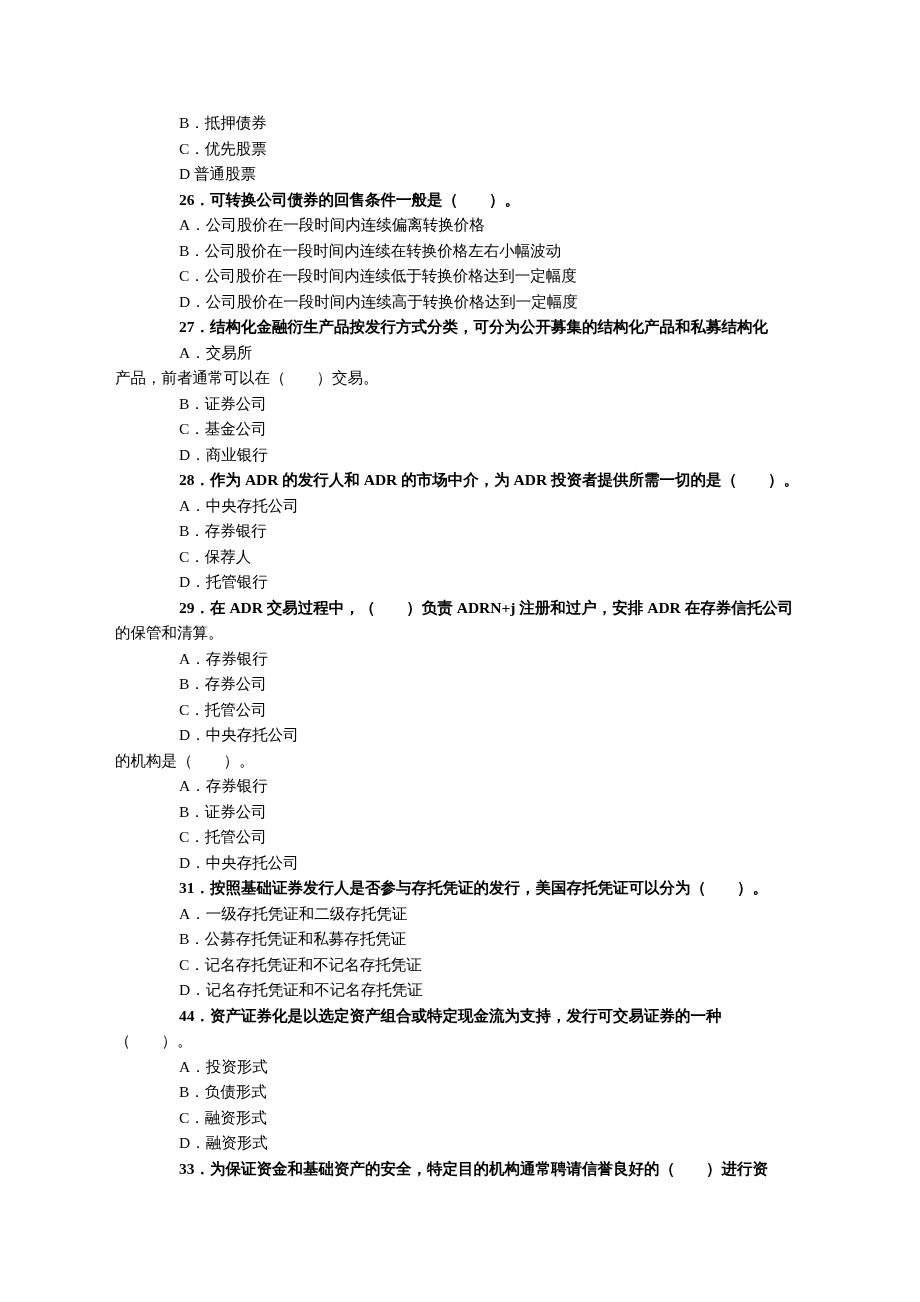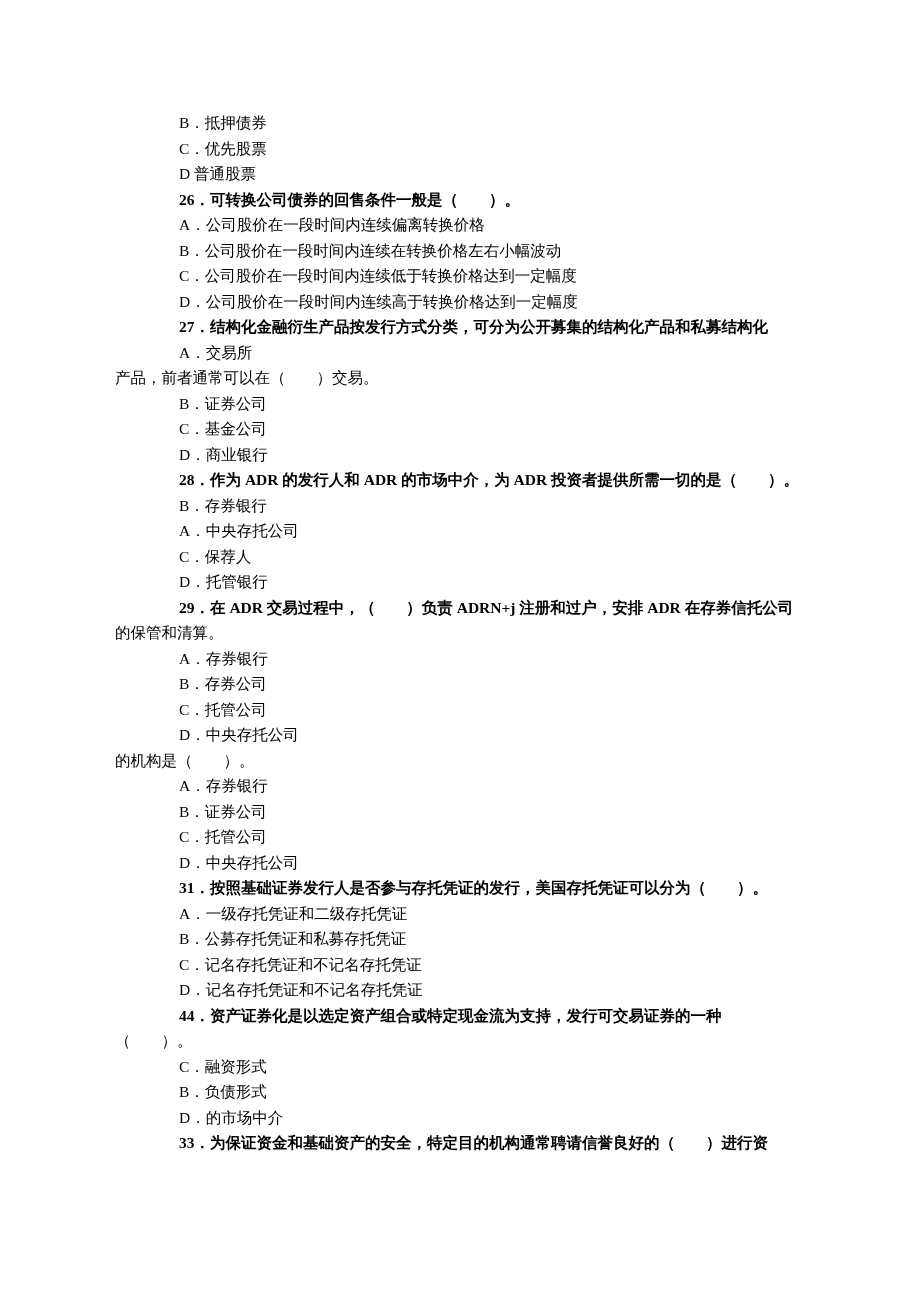--- a/index.html
+++ b/index.html
@@ -45,40 +45,41 @@
       <div class="line option">B．公司股价在一段时间内连续在转换价格左右小幅波动</div>
       <div class="line option">C．公司股价在一段时间内连续低于转换价格达到一定幅度</div>
       <div class="line option">D．公司股价在一段时间内连续高于转换价格达到一定幅度</div>
       <div class="line question">27．结构化金融衍生产品按发行方式分类，可分为公开募集的结构化产品和私募结构化</div>
       <div class="line option">A．交易所</div>
       <div class="line cont">产品，前者通常可以在（　　）交易。</div>
       <div class="line option">B．证券公司</div>
       <div class="line option">C．基金公司</div>
       <div class="line option">D．商业银行</div>
       <div class="line question">28．作为 ADR 的发行人和 ADR 的市场中介，为 ADR 投资者提供所需一切的是（　　）。</div>
+      <div class="line option">A．中央存托公司</div>
       <div class="line option">B．存券银行</div>
-      <div class="line option">A．中央存托公司</div>
       <div class="line option">C．保荐人</div>
       <div class="line option">D．托管银行</div>
       <div class="line question">29．在 ADR 交易过程中，（　　）负责 ADRN+j 注册和过户，安排 ADR 在存券信托公司</div>
       <div class="line cont">的保管和清算。</div>
       <div class="line option">A．存券银行</div>
       <div class="line option">B．存券公司</div>
       <div class="line option">C．托管公司</div>
       <div class="line option">D．中央存托公司</div>
       <div class="line cont">的机构是（　　）。</div>
       <div class="line option">A．存券银行</div>
       <div class="line option">B．证券公司</div>
       <div class="line option">C．托管公司</div>
       <div class="line option">D．中央存托公司</div>
       <div class="line question">31．按照基础证券发行人是否参与存托凭证的发行，美国存托凭证可以分为（　　）。</div>
       <div class="line option">A．一级存托凭证和二级存托凭证</div>
       <div class="line option">B．公募存托凭证和私募存托凭证</div>
       <div class="line option">C．记名存托凭证和不记名存托凭证</div>
       <div class="line option">D．记名存托凭证和不记名存托凭证</div>
       <div class="line question">44．资产证券化是以选定资产组合或特定现金流为支持，发行可交易证券的一种</div>
       <div class="line cont">（　　）。</div>
+      <div class="line option">A．投资形式</div>
+      <div class="line option">B．负债形式</div>
       <div class="line option">C．融资形式</div>
-      <div class="line option">B．负债形式</div>
-      <div class="line option">D．的市场中介</div>
+      <div class="line option">D．融资形式</div>
       <div class="line question">33．为保证资金和基础资产的安全，特定目的机构通常聘请信誉良好的（　　）进行资</div>
     </div>
 </div>
 
 </body></html>

